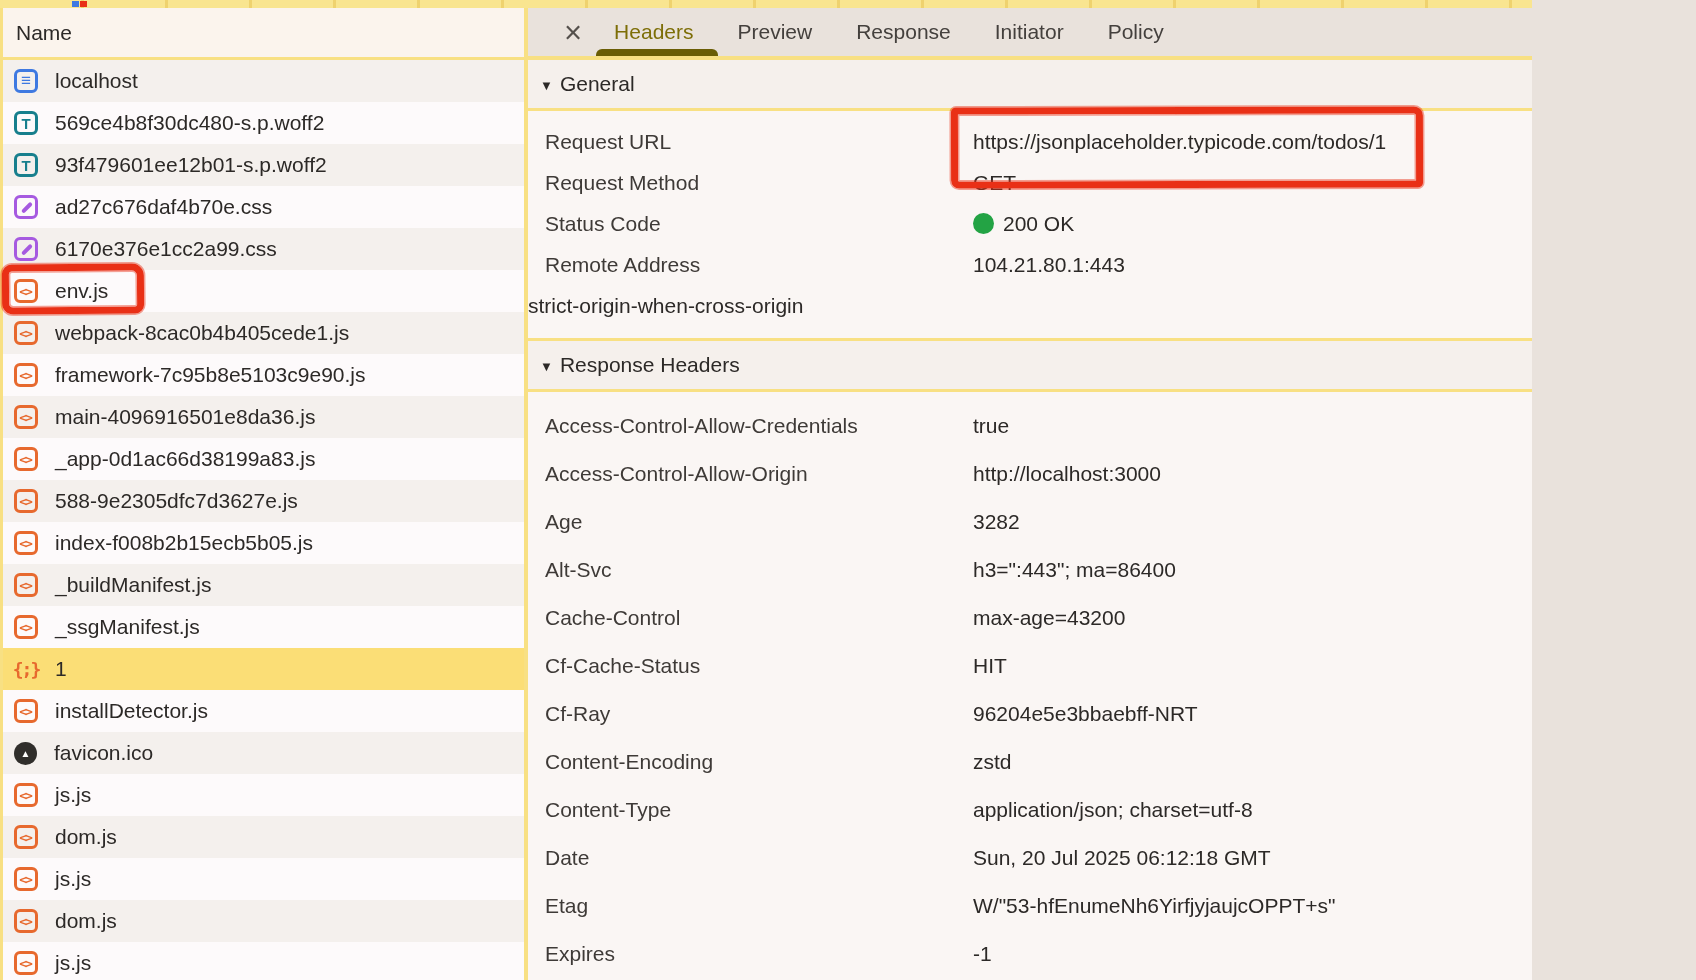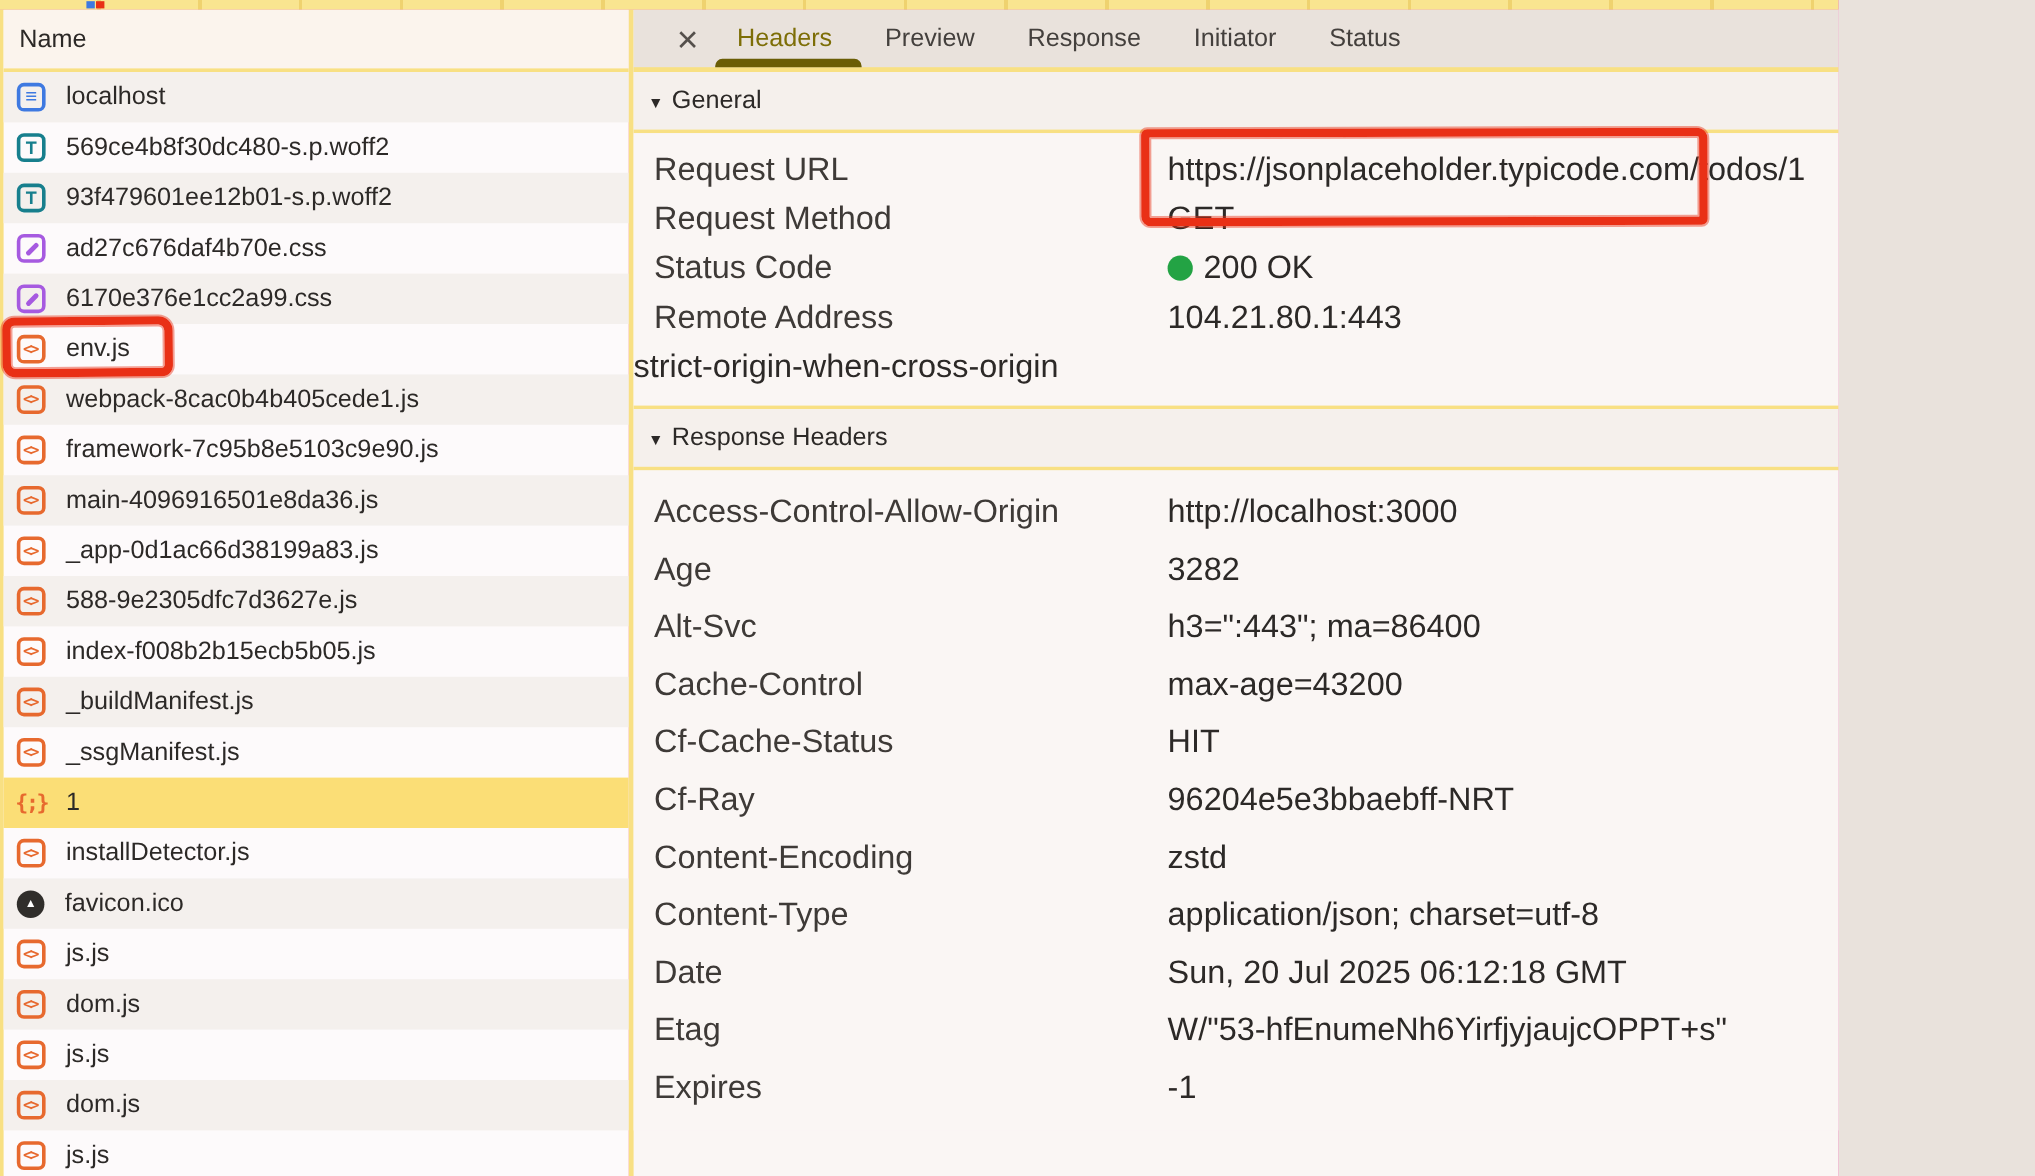--- a/index.html
+++ b/index.html
@@ -66,21 +66,21 @@
     background:#6a5d05;border-radius:6px 6px 0 0;
   }
   .band{
     height:48px;background:#f5f0ec;border-bottom:3px solid #f8e083;
     display:flex;align-items:center;padding-left:12px;
     font-size:21px;font-weight:500;color:#2c2927;
   }
   .band .tri{font-size:13px;margin-right:7px;transform:translateY(1px);}
   .kv-rows{padding:10px 0 12px 0;background:#faf6f4;}
   .kv-rows.bordered{border-bottom:3px solid #f8e083;}
-  .kv-row{display:flex;align-items:center;font-size:27px;}
+  .kv-row{display:flex;align-items:center;font-size:21px;}
   .kv-rows.general .kv-row{height:41px;}
   .kv-rows.response .kv-row{height:48px;}
   .kv-label{flex:0 0 445px;padding-left:17px;box-sizing:border-box;color:#3e3a37;white-space:nowrap;}
   .kv-value{color:#2c2927;white-space:nowrap;display:flex;align-items:center;text-align:center;}
   .dot{display:inline-block;width:21px;height:21px;border-radius:50%;background:#23a344;margin-right:9px;}
 
   
   .annotation{
     position:absolute;border:7px solid #e93016;box-sizing:border-box;
     pointer-events:none;z-index:10;
@@ -196,21 +196,21 @@
   </aside>
 
   <section class="right-panel">
     <div class="tab-bar">
       <span class="close">×</span>
       <nav id="tabs">
           <div class="tab active">Headers</div>
           <div class="tab">Preview</div>
           <div class="tab">Response</div>
           <div class="tab">Initiator</div>
-          <div class="tab">Status</div>
+          <div class="tab">Policy</div>
         </nav>
     </div>
     <div id="sections">
         <div class="band">
           <span class="tri">▼</span>
           <span class="band-title">General</span>
         </div>
         <div class="kv-rows general bordered">
           <div class="kv-row">
             <span class="kv-label">Request URL</span>
@@ -242,20 +242,26 @@
               <span>strict-origin-when-cross-origin</span>
             </span>
           </div>
         </div>
         <div class="band">
           <span class="tri">▼</span>
           <span class="band-title">Response Headers</span>
         </div>
         <div class="kv-rows response">
           <div class="kv-row">
+            <span class="kv-label">Access-Control-Allow-Credentials</span>
+            <span class="kv-value">
+              <span>true</span>
+            </span>
+          </div>
+          <div class="kv-row">
             <span class="kv-label">Access-Control-Allow-Origin</span>
             <span class="kv-value">
               <span>http://localhost:3000</span>
             </span>
           </div>
           <div class="kv-row">
             <span class="kv-label">Age</span>
             <span class="kv-value">
               <span>3282</span>
             </span>

